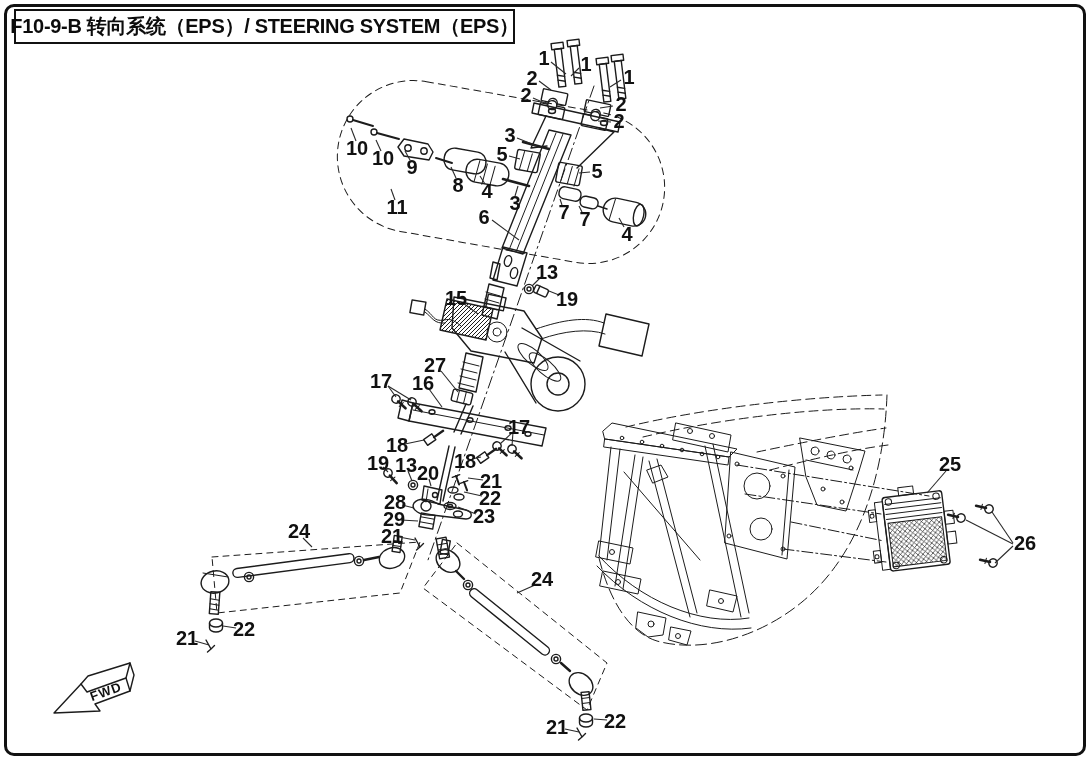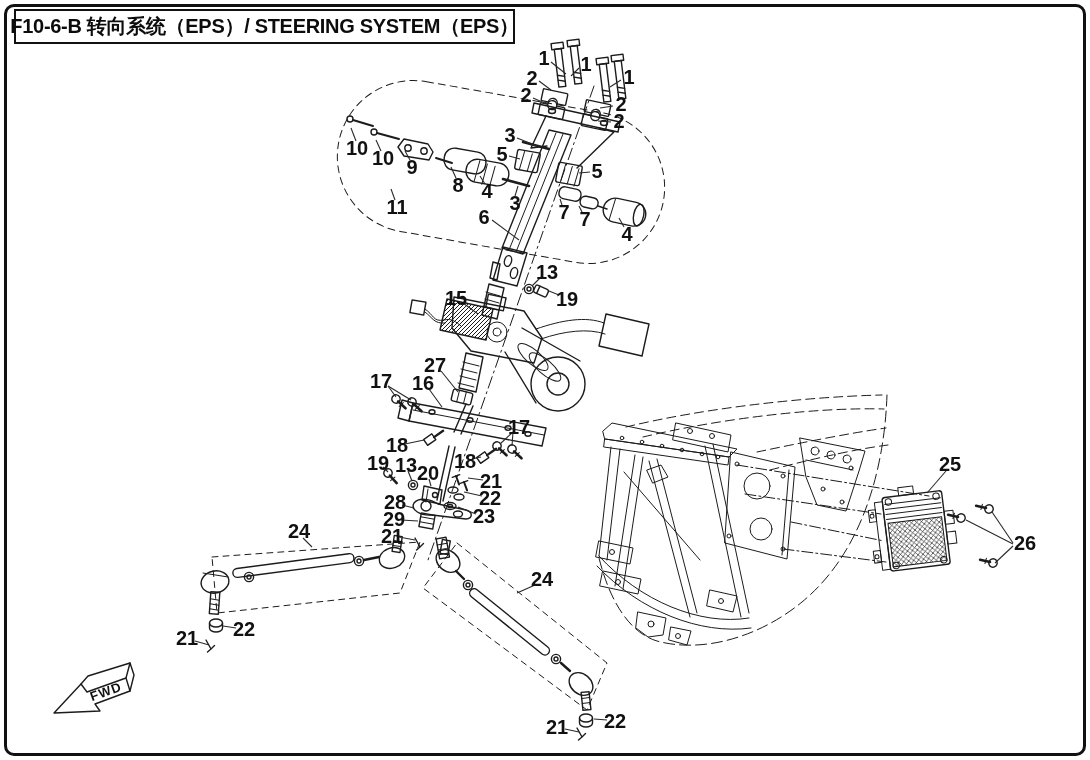--- a/index.html
+++ b/index.html
@@ -16,21 +16,21 @@
   svg .thin{stroke-width:1;}
   svg text.callout{font:bold 20px "Liberation Sans",sans-serif;fill:#111;stroke:none;text-anchor:middle;}
   svg line.leader{stroke:#2a2a2a;stroke-width:1.1;fill:none;}
   svg text.fwd{font:bold 13px "Liberation Sans",sans-serif;fill:#111;stroke:none;text-anchor:middle;letter-spacing:1px;}
 </style>
 </head>
 <body>
 
 <div class="page">
   <div class="outer-border"></div>
-  <div class="title-box">F10-6-B 转向系统（EPS）/ STEERING SYSTEM（EPS）</div>
+  <div class="title-box">F10-9-B 转向系统（EPS）/ STEERING SYSTEM（EPS）</div>
 
   <svg id="diagram" width="1090" height="760" viewBox="0 0 1090 760">
     <defs>
       <pattern id="xhatch" patternUnits="userSpaceOnUse" width="5" height="5">
         <path d="M0 5 L5 0 M0 0 L5 5" stroke="#1c1c1c" stroke-width="0.7"></path>
       </pattern>
       <pattern id="dhatch" patternUnits="userSpaceOnUse" width="4" height="4">
         <path d="M0 4 L4 0" stroke="#1c1c1c" stroke-width="1"></path>
       </pattern>
       <g id="sym-bolt">

